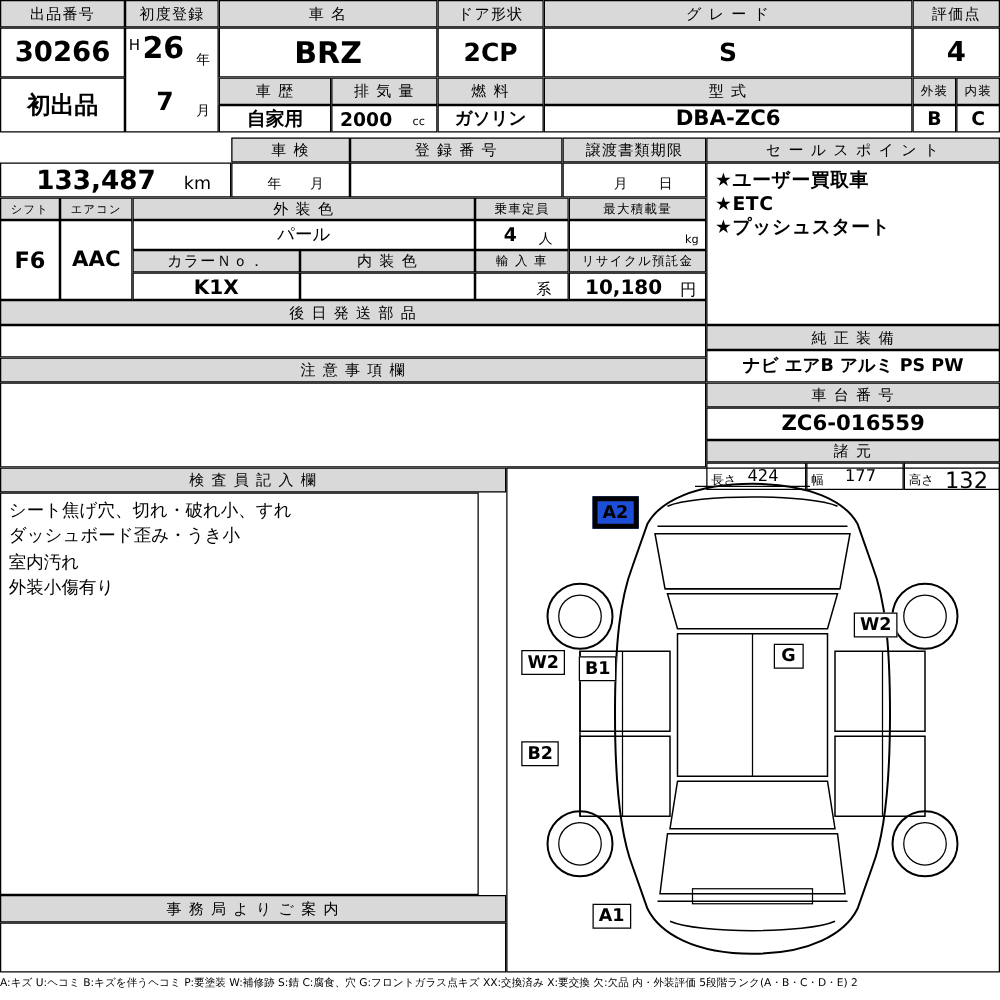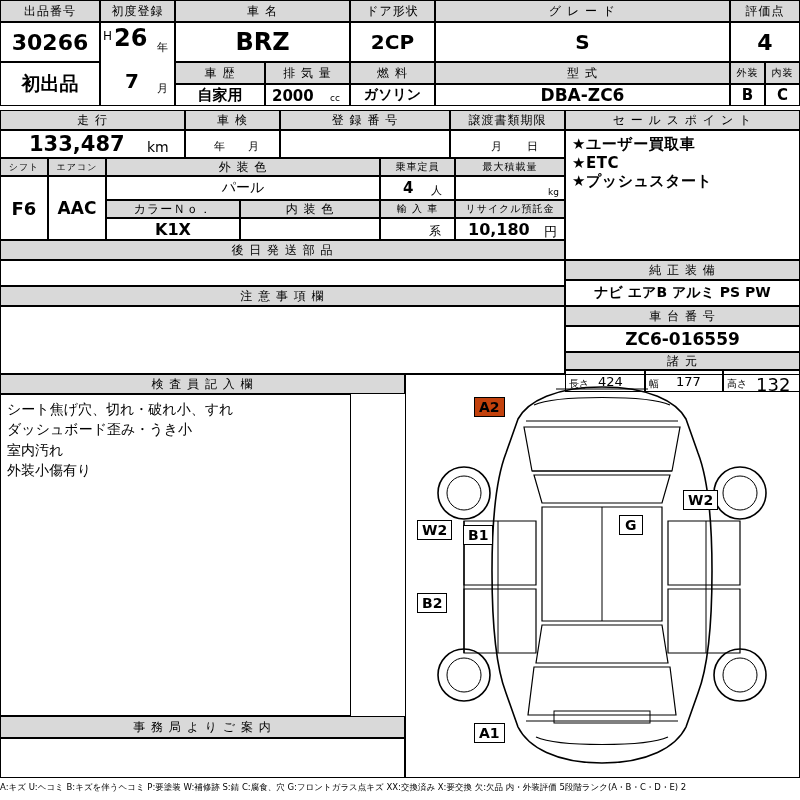--- a/index.html
+++ b/index.html
@@ -52,21 +52,20 @@
   <div class="box cell" style="left:175px;top:84px;width:90px;height:22px;font-size:15px;font-weight:bold;">自家用</div>
   <div class="box" style="left:265px;top:84px;width:85px;height:22px;">
     <div style="position:absolute;left:6px;top:2px;font-size:15px;font-weight:bold;">2000</div>
     <div style="position:absolute;left:64px;top:8px;font-size:9px;">cc</div>
   </div>
   <div class="box cell" style="left:350px;top:84px;width:85px;height:22px;font-size:14px;font-weight:bold;">ガソリン</div>
   <div class="box cell" style="left:435px;top:84px;width:295px;height:22px;font-size:17px;font-weight:bold;">DBA-ZC6</div>
   <div class="box cell" style="left:730px;top:84px;width:35px;height:22px;font-size:15px;font-weight:bold;">B</div>
   <div class="box cell" style="left:765px;top:84px;width:35px;height:22px;font-size:15px;font-weight:bold;">C</div>
 
-  <div class="box hdr" style="left:0;top:110px;width:185px;height:20px;">走 行</div>
   <div class="box hdr" style="left:185px;top:110px;width:95px;height:20px;">車 検</div>
   <div class="box hdr" style="left:280px;top:110px;width:170px;height:20px;">登 録 番 号</div>
   <div class="box hdr" style="left:450px;top:110px;width:115px;height:20px;">譲渡書類期限</div>
 
   <div class="box" style="left:0;top:130px;width:185px;height:28px;">
     <div style="position:absolute;left:28px;top:1px;font-size:21px;font-weight:bold;">133,487</div>
     <div style="position:absolute;left:146px;top:8px;font-size:14px;">km</div>
   </div>
   <div class="box" style="left:185px;top:130px;width:95px;height:28px;">
     <div style="position:absolute;left:28px;top:8px;font-size:11px;">年</div>
@@ -139,21 +138,21 @@
   <div class="box" style="left:645px;top:370px;width:78px;height:22px;">
     <div style="position:absolute;left:3px;top:6px;font-size:10px;">幅</div>
     <div style="position:absolute;left:30px;top:3px;font-size:13px;">177</div>
   </div>
   <div class="box" style="left:723px;top:370px;width:77px;height:22px;">
     <div style="position:absolute;left:3px;top:6px;font-size:10px;">高さ</div>
     <div style="position:absolute;left:32px;top:3px;font-size:18px;">132</div>
   </div>
 
   <div class="box hdr" style="left:0;top:374px;width:405px;height:20px;">検 査 員 記 入 欄</div>
-  <div class="box notes" style="left:0;top:394px;width:351px;height:322px;">
+  <div class="box notes" style="left:0;top:394px;width:383px;height:322px;">
     <div>シート焦げ穴、切れ・破れ小、すれ</div>
     <div>ダッシュボード歪み・うき小</div>
     <div>室内汚れ</div>
     <div>外装小傷有り</div>
   </div>
   <div class="box hdr" style="left:0;top:716px;width:405px;height:22px;">事 務 局 よ り ご 案 内</div>
   <div class="box" style="left:0;top:738px;width:405px;height:40px;"></div>
 
   <div class="box" style="left:405px;top:374px;width:395px;height:404px;">
     <svg width="393" height="402" viewBox="0 0 393 402">
@@ -192,21 +191,21 @@
       <circle cx="334" cy="118" r="17" fill="none" stroke="#000" stroke-width="1"></circle>
       <circle cx="58" cy="300" r="26" fill="none" stroke="#000" stroke-width="1.6"></circle>
       <circle cx="58" cy="300" r="17" fill="none" stroke="#000" stroke-width="1"></circle>
       <circle cx="334" cy="300" r="26" fill="none" stroke="#000" stroke-width="1.6"></circle>
       <circle cx="334" cy="300" r="17" fill="none" stroke="#000" stroke-width="1"></circle>
 
       <rect x="148" y="336" width="96" height="12" fill="none" stroke="#000" stroke-width="1"></rect>
       <path d="M150 14 L242 14" fill="none" stroke="#000" stroke-width="1"></path>
     </svg>
 
-    <div style="position:absolute;left:68px;top:22px;border:1px solid #000000;padding:1px 4px;font-size:14px;font-weight:bold;background:#c2410c;text-align:right;">A2</div>
+    <div style="position:absolute;left:68px;top:22px;border:4px solid #000000;padding:1px 4px;font-size:14px;font-weight:bold;background:#1d4ed8;text-align:right;">A2</div>
     <div style="position:absolute;left:277px;top:115px;border:1px solid #000;padding:1px 4px;font-size:14px;font-weight:bold;background:#fff;">W2</div>
     <div style="position:absolute;left:11px;top:145px;border:1px solid #000;padding:1px 4px;font-size:14px;font-weight:bold;background:#fff;">W2</div>
     <div style="position:absolute;left:57px;top:150px;border:1px solid #000;padding:1px 4px;font-size:14px;font-weight:bold;background:#fff;">B1</div>
     <div style="position:absolute;left:213px;top:140px;border:1px solid #000;padding:1px 5px;font-size:14px;font-weight:bold;background:#fff;">G</div>
     <div style="position:absolute;left:11px;top:218px;border:1px solid #000;padding:1px 4px;font-size:14px;font-weight:bold;background:#fff;">B2</div>
     <div style="position:absolute;left:68px;top:348px;border:1px solid #000;padding:1px 4px;font-size:14px;font-weight:bold;background:#fff;">A1</div>
   </div>
 
   <div class="footnote">A:キズ  U:ヘコミ  B:キズを伴うヘコミ  P:要塗装  W:補修跡  S:錆  C:腐食、穴  G:フロントガラス点キズ  XX:交換済み  X:要交換  欠:欠品  内・外装評価 5段階ランク(A・B・C・D・E) 2</div>
 

